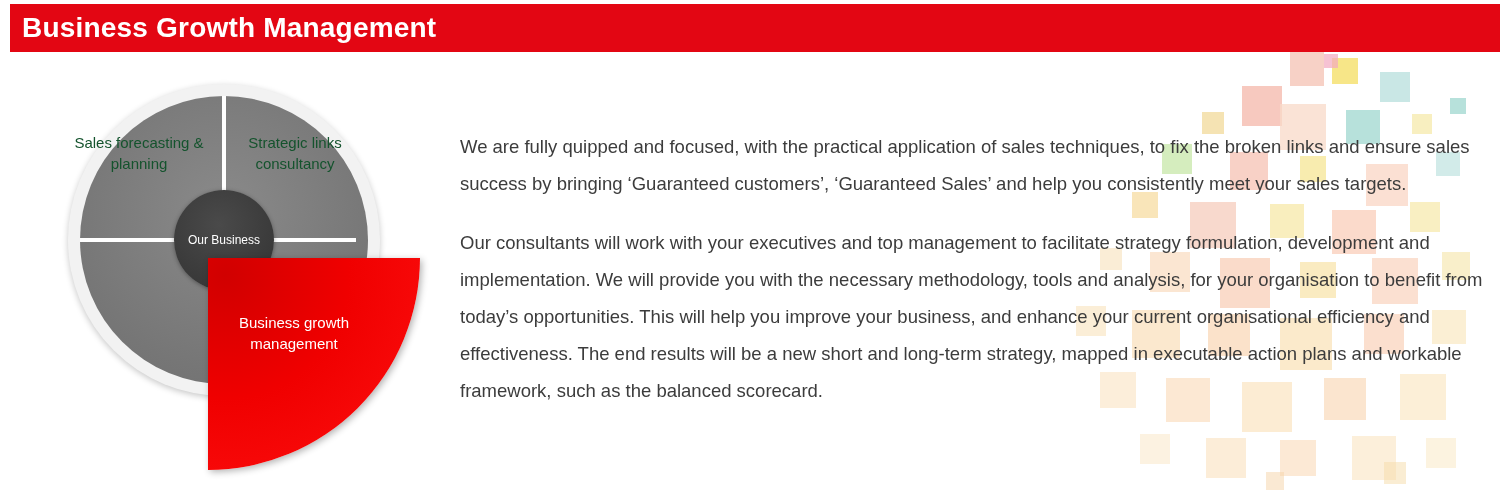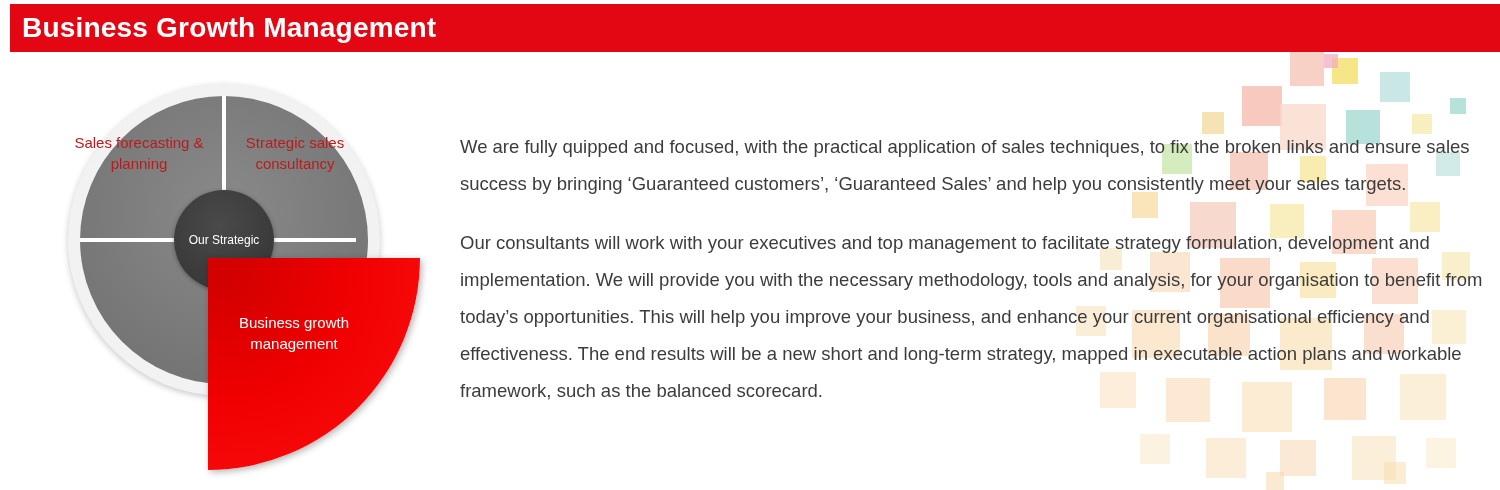--- a/index.html
+++ b/index.html
@@ -115,21 +115,21 @@
     align-items: center;
     justify-content: center;
     text-align: center;
     color: #ffffff;
     font-size: 12px;
     line-height: 15px;
     z-index: 4;
   }
   .q-label {
     position: absolute;
-    color: #b91c1c;
+    color: #14532d;
     font-size: 15px;
     line-height: 21px;
     text-align: center;
     width: 130px;
     z-index: 3;
   }
   .q-tl { left: 6px;   top: 48px; }
   .q-tr { left: 162px; top: 48px; }
   .q-bl { left: 6px;   top: 190px; }
 
@@ -229,23 +229,23 @@
   </div>
 
 <div class="diagram">
   <div class="donut-wrap">
     <div class="donut"></div>
     <div class="donut-inner"></div>
     <div class="sep-v"></div>
     <div class="sep-h"></div>
 
     <div class="q-label q-tl">Sales forecasting &amp; planning</div>
-    <div class="q-label q-tr">Strategic sales consultancy</div>
-
-    <div class="hub">Our Strategic</div>
+    <div class="q-label q-tr">Strategic links consultancy</div>
+
+    <div class="hub">Our Business</div>
   </div>
 
   <div class="red-slice"></div>
   <div class="red-label">Business growth management</div>
 </div>
 
 <div class="copy">
   <p>We are fully quipped and focused, with the practical application of sales techniques, to fix the broken links and ensure sales success by bringing ‘Guaranteed customers’, ‘Guaranteed Sales’ and help you consistently meet your sales targets.</p>
   <p>Our consultants will work with your executives and top management to facilitate strategy formulation, development and implementation. We will provide you with the necessary methodology, tools and analysis, for your organisation to benefit from today’s opportunities. This will help you improve your business, and enhance your current organisational efficiency and effectiveness. The end results will be a new short and long-term strategy, mapped in executable action plans and workable framework, such as the balanced scorecard.</p>
 </div>

